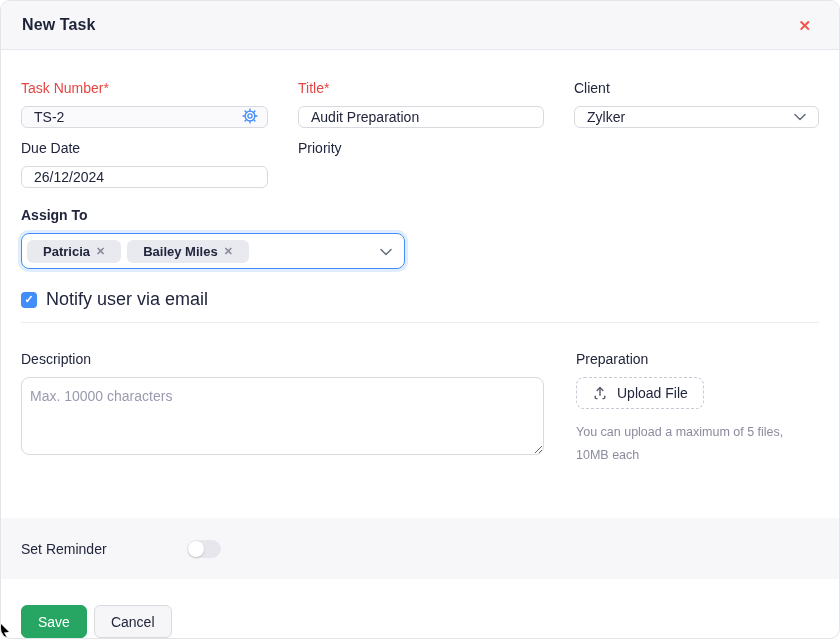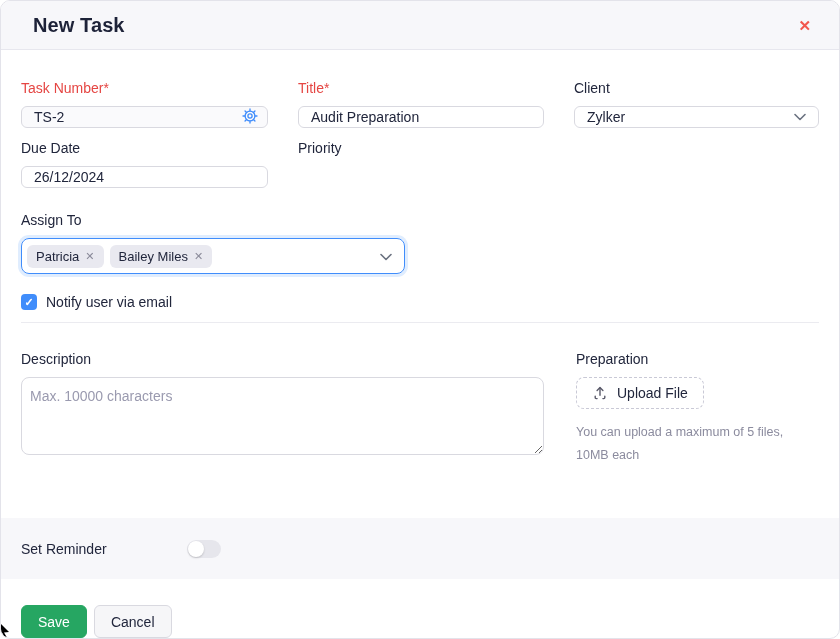--- a/index.html
+++ b/index.html
@@ -18,21 +18,21 @@
     position:relative;width:840px;height:639px;background:#fff;
     border:1px solid #e3e3ea;border-radius:10px;overflow:hidden;
     display:flex;flex-direction:column;
   }
   
   .header{
     height:49px;flex:0 0 49px;background:var(--header_bg);
     border-bottom:1px solid #e7e7ee;display:flex;align-items:center;
     justify-content:space-between;padding:0 24px 0 21px;
   }
-  .header .title{font-size:20px;font-weight:700;letter-spacing:.1px;color:#1d2238;margin-left:11px;}
+  .header .title{font-size:16px;font-weight:700;letter-spacing:.1px;color:#1d2238;}
   .close-btn{background:none;border:none;cursor:pointer;font-size:15px;font-weight:700;
     color:#f2574e;line-height:1;padding:4px;}
   
   .main{padding:30px 20px 0;flex:1;}
   .grid3{display:grid;grid-template-columns:247px 246px 245px;column-gap:30px;}
   .field-label{display:block;font-size:14px;color:var(--text_dark);margin-bottom:10px;}
   .field-label.required{color:var(--danger_red);}
   .input,
   .select{
     width:100%;height:22px;border:1px solid var(--border_gray);border-radius:6px;
@@ -41,40 +41,40 @@
   }
   .input-wrap{position:relative;display:flex;align-items:center;}
   .input-wrap .input{padding-right:34px;}
   .input.readonly{background:#fafafc;}
   .gear-btn{position:absolute;right:10px;background:none;border:none;cursor:pointer;
     display:flex;align-items:center;padding:0;}
   .select{display:flex;align-items:center;justify-content:space-between;cursor:pointer;}
   .select .chev{flex:0 0 auto;margin-left:8px;display:flex;}
   .row2{margin-top:12px;}
   
-  .assign-block{margin-top:24px;}
+  .assign-block{margin-top:19px;font-weight:bold;}
   .multiselect{
     width:384px;min-height:36px;border:1.5px solid var(--accent_blue);border-radius:8px;
     box-shadow:0 0 0 3px rgba(64,141,251,.16);
     display:flex;align-items:center;gap:6px;padding:4px 12px 4px 5px;cursor:text;
   }
   .chips{display:flex;gap:6px;flex:1;}
   .chip{
     display:inline-flex;align-items:center;gap:6px;background:#e9e9f0;border-radius:6px;
-    padding:4px 9px;font-size:13px;color:var(--text_dark);white-space:nowrap;
+    padding:4px 16px;font-size:13px;color:var(--text_dark);white-space:nowrap;
   }
   .chip .chip-x{color:#8a8a99;font-size:11px;cursor:pointer;line-height:1;}
   
   .check-row{margin-top:20px;display:flex;align-items:center;gap:9px;}
   .checkbox{
     width:16px;height:16px;border-radius:4px;background:var(--accent_blue);
     display:flex;align-items:center;justify-content:center;cursor:pointer;
     color:#fff;font-size:11px;font-weight:700;line-height:1;
   }
-  .check-row .check-label{font-size:14px;}
+  .check-row .check-label{font-size:18px;}
   .divider{border:none;border-top:1px solid #ebebf0;margin:12px 0 0;}
   
   .desc-grid{display:grid;grid-template-columns:523px 1fr;column-gap:32px;margin-top:28px;}
   textarea.description{
     width:100%;height:78px;border:1px solid var(--border_gray);border-radius:8px;
     padding:10px 8px;font-size:14px;font-family:"Liberation Sans",sans-serif;
     color:var(--text_dark);resize:both;
   }
   textarea.description::placeholder{color:#9a9aaf;opacity:1;}
   .upload-btn{

